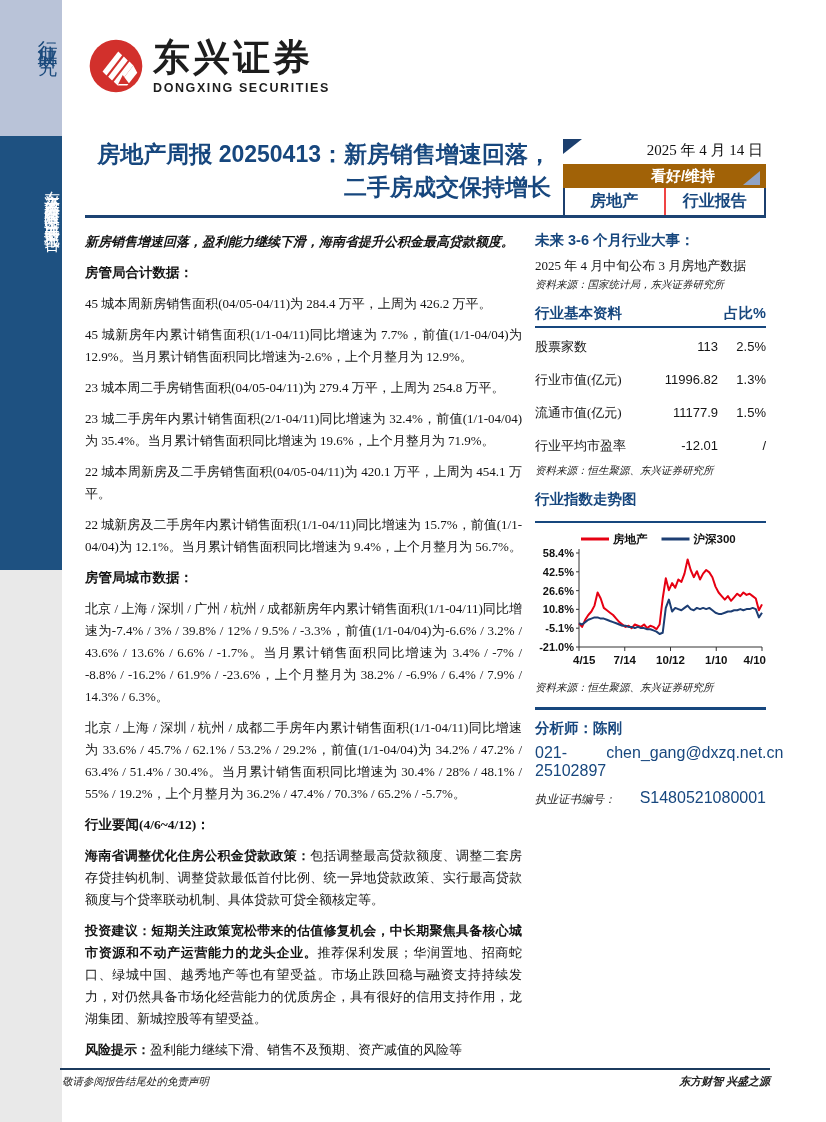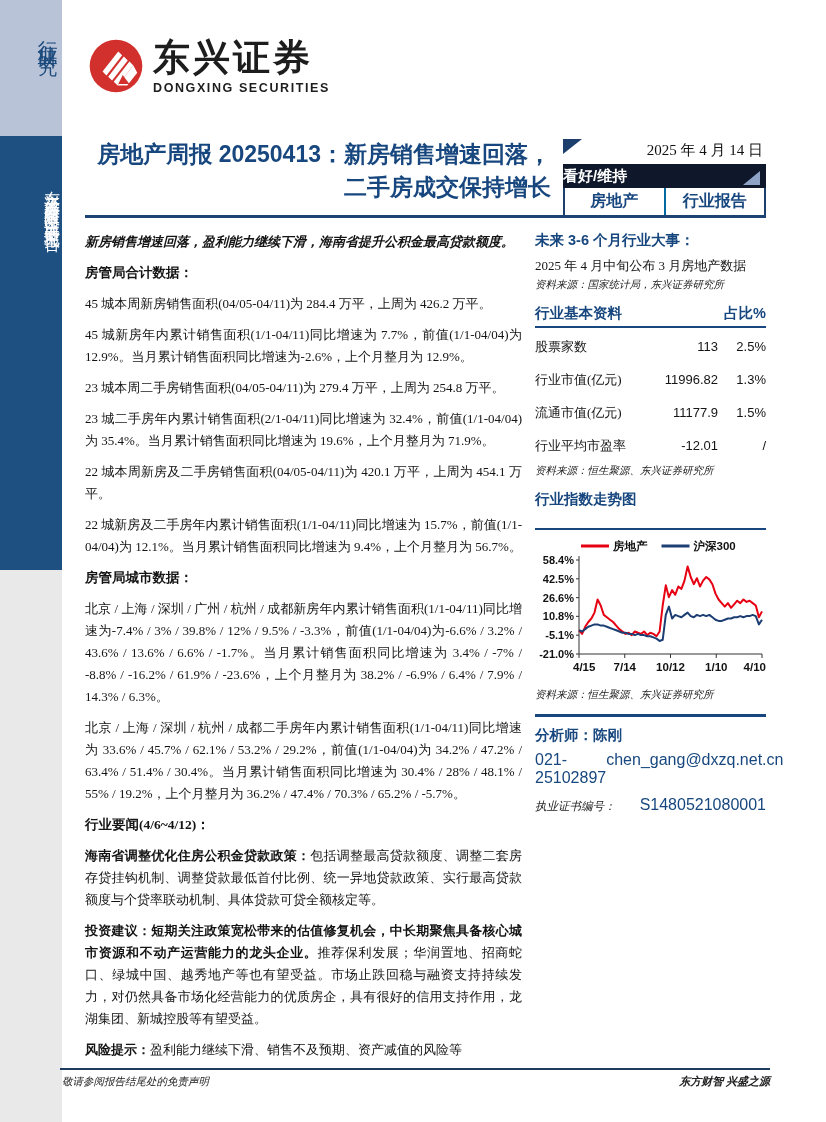--- a/index.html
+++ b/index.html
@@ -36,29 +36,29 @@
   .title { position:absolute; left:85px; top:138px; width:466px;
            font-family:"Liberation Sans",sans-serif; font-weight:bold;
            font-size:23px; line-height:33px; color:#17477e;text-align:right; }
 
   
   .metabox { position:absolute; left:563px; top:138px; width:203px; font-family:"Liberation Serif",serif; }
   .meta-date { position:relative; height:26px; line-height:24px; text-align:right; font-size:15px;
                color:#111; padding-right:3px; }
   .corner-tri { position:absolute; left:0; top:1px; width:0; height:0;
                 border-top:15px solid #1c3f6e; border-right:19px solid transparent; }
-  .meta-rating { position:relative; height:24px; background:#0f172a; color:#ffffff;
+  .meta-rating { position:relative; height:24px; background:#a16207; color:#ffffff;
                  font-family:"Liberation Sans",sans-serif; font-weight:bold; font-size:15px;
-                 text-align:left; line-height:24px; }
+                 text-align:center; line-height:24px;padding-left:37px; }
   .rating-tri { position:absolute; right:6px; bottom:3px; width:0; height:0;
                 border-bottom:14px solid #8fa3c6; border-left:17px solid transparent; }
   .meta-cells { display:flex; height:29px; border:2px solid #1c3f6e; border-top:none; }
   .meta-cell { flex:1; text-align:center; line-height:25px; font-family:"Liberation Sans",sans-serif;
                font-weight:bold; font-size:16px; color:#17477e; }
-  .meta-cell + .meta-cell { border-left:2px solid #0369a1; }
+  .meta-cell + .meta-cell { border-left:2px solid #ef4444; }
 
   
   .main-rule { position:absolute; left:85px; top:215px; width:681px; height:3px; background:#1c4373; }
 
   
   .leftcol { position:absolute; left:85px; top:231px; width:437px; }
   .leftcol p { font-size:13px; line-height:22px; margin-bottom:9px; text-align:justify; }
   .leftcol p.lead  { font-weight:bold; font-style:italic; }
   .leftcol p.bhead { font-weight:bold; font-size:13.5px; }
   .leftcol .plead  { font-weight:bold; }
@@ -70,21 +70,21 @@
   .r-text { font-size:13px; line-height:19px; margin-bottom:3px; color:#141414; }
   .r-src { font-style:italic; font-size:10.5px; color:#222; margin:2px 0 12px; }
   .info-header { display:flex; justify-content:space-between; align-items:baseline;
                  border-bottom:2.5px solid #17477e; padding-bottom:3px; margin-bottom:2px; }
   .info-header span { font-family:"Liberation Sans",sans-serif; font-weight:bold;
                       font-size:14.5px; color:#17477e; }
   .info-row { display:flex; font-size:13px; padding:8px 0 7px; align-items:baseline; }
   .info-label { flex:1; }
   .info-value { width:74px; text-align:right; font-family:"Liberation Sans",sans-serif; }
   .info-pct   { width:48px; text-align:right; font-family:"Liberation Sans",sans-serif; }
-  .trend-head { border-bottom:2.5px solid #17477e; padding-bottom:19px; margin-bottom:6px; }
+  .trend-head { border-bottom:2.5px solid #17477e; padding-bottom:12px; margin-bottom:6px; }
   .chart-wrap { width:231px; height:150px; }
   .r-sep { height:2.5px; background:#17477e; margin:6px 0 9px; }
   .an-row { display:flex; justify-content:space-between; align-items:baseline; margin-bottom:9px; }
   .an-phone, .an-email, .an-license-no { font-family:"Liberation Sans",sans-serif;
       font-size:16px; color:#17477e; text-decoration:none; }
   .an-license-label { font-style:italic; font-size:11.5px; color:#222; }
 
   
   .footer-line { position:absolute; left:60px; top:1068px; width:710px; height:2px; background:#1c3b5e; }
   .footer-left { position:absolute; left:62px; top:1075px; font-style:italic; font-size:10.5px; color:#222; }

